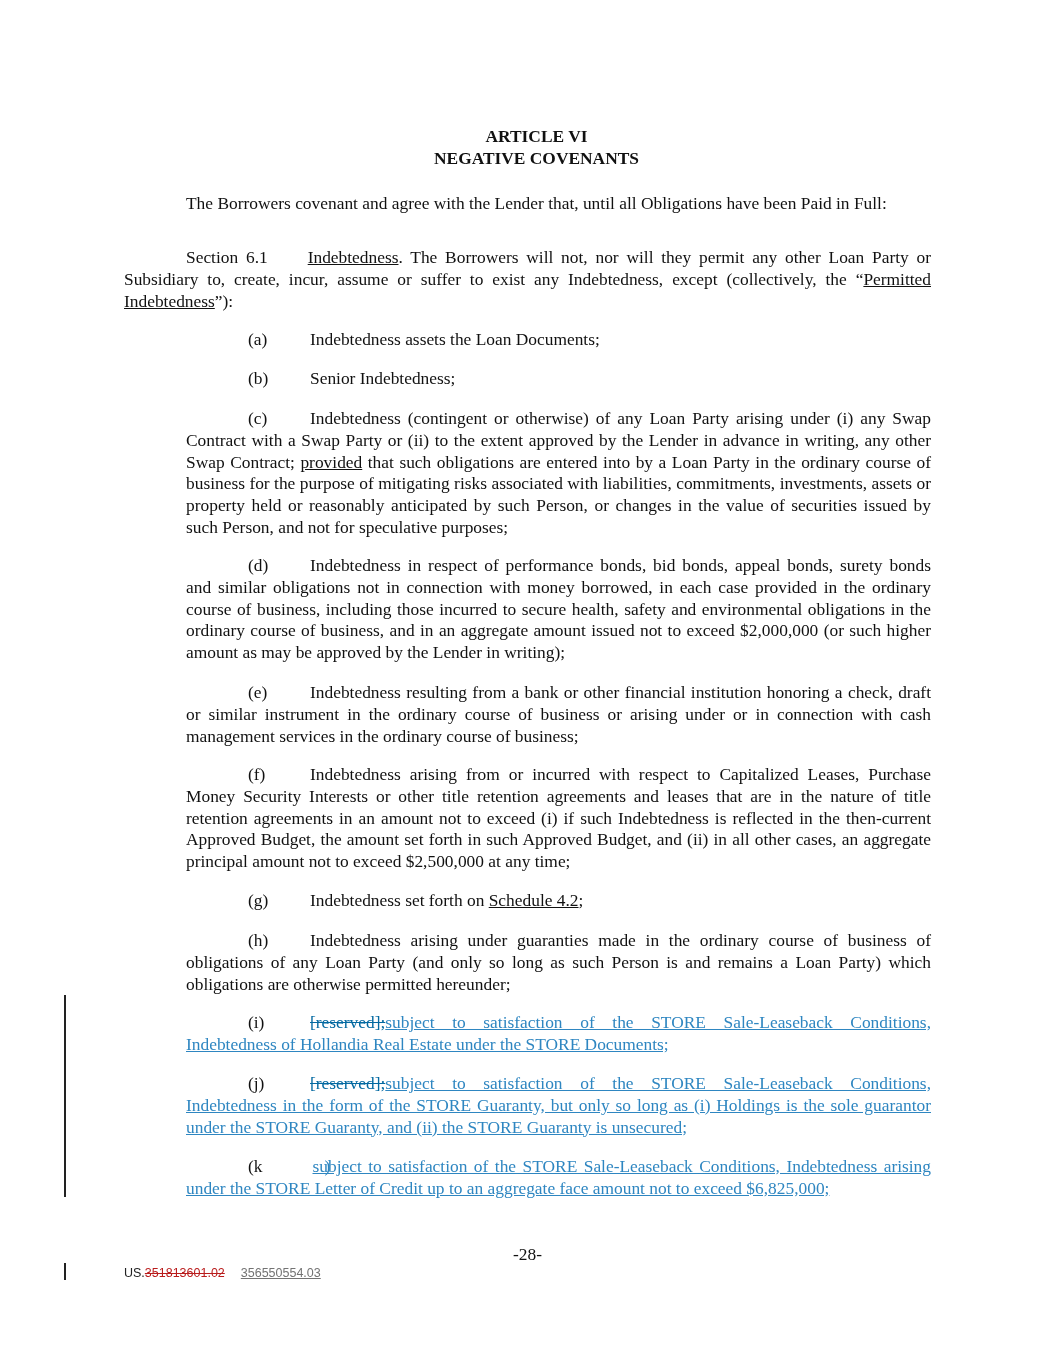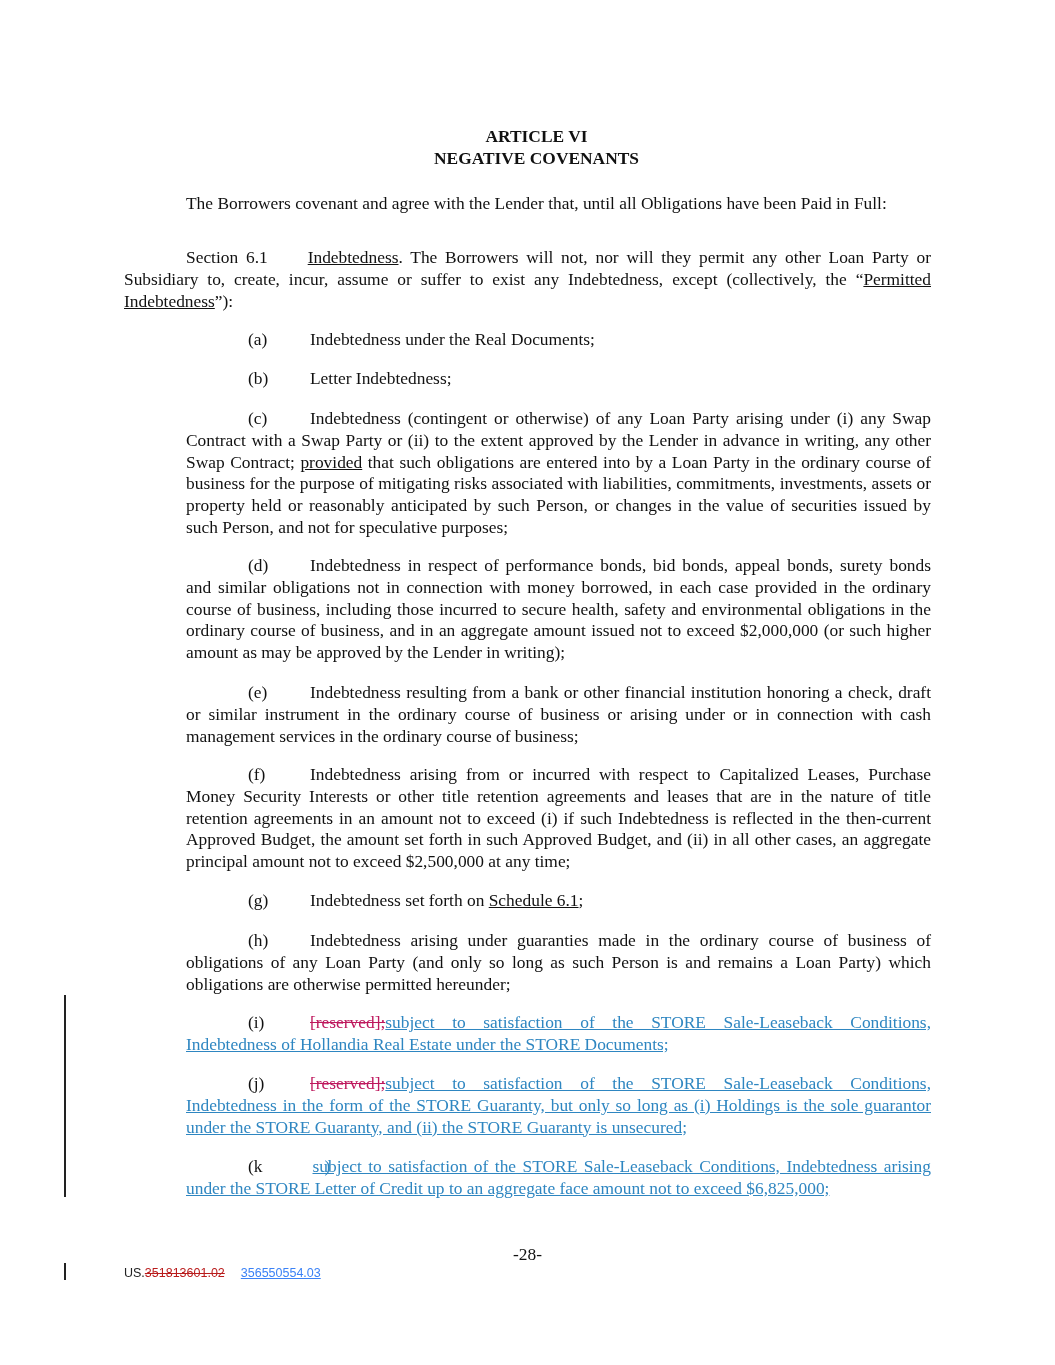--- a/index.html
+++ b/index.html
@@ -10,53 +10,53 @@
   .h1 { top: 125px; }
   .h2 { top: 147px; }
   .para { position: absolute; text-align: justify; line-height: 21.8px; }
   .p-body { left: 124px; width: 807px; }
   .p-item { left: 186px; width: 745px; }
   .p-short { left: 186px; width: 745px; }
   .ind1 { text-indent: 62px; }
   .ind-item { text-indent: 62px; }
   .lbl { display: inline-block; width: 62px; text-indent: 0; }
   .u { text-decoration: underline; }
-  .del { color: #be185d; text-decoration: line-through; }
+  .del { color: #0369a1; text-decoration: line-through; }
   .ins { color: #2e86c1; text-decoration: underline; }
   .changebar { position: absolute; left: 64px; width: 1.5px; background: #222; }
   .pagenum { position: absolute; top: 1244px; left: 0; width: 1055px; text-align: center; font-size: 17.4px; }
   .docid { position: absolute; top: 1266px; left: 124px; font-family: "Liberation Sans", sans-serif; font-size: 12.5px; color: #222; }
   .docid .del { color: #b91c1c; }
-  .docid .ins { color: #3b82f6; padding-left: 16px; }
+  .docid .ins { color: #737373; padding-left: 16px; }
 </style>
 </head>
 <body>
 
 <div class="page">
 
   <div class="heading h1">ARTICLE VI</div>
   <div class="heading h2">NEGATIVE COVENANTS</div>
 
   <div class="para p-body ind1" style="top:185px;margin-top:8px;">The Borrowers covenant and agree with the Lender that, until all Obligations have been Paid in Full:</div>
 
   <div class="para p-body ind1" style="top:247px;"><span>Section 6.1</span><span style="display:inline-block;width:40px;"></span><span class="u">Indebtedness</span><span>.  The Borrowers will not, nor will they permit any other Loan Party or Subsidiary to, create, incur, assume or suffer to exist any Indebtedness, except (collectively, the “</span><span class="u">Permitted Indebtedness</span><span>”):</span></div>
 
-  <div class="para p-short ind-item" style="top:329px;"><span class="lbl">(a)</span><span>Indebtedness under the Real Documents;</span></div>
+  <div class="para p-short ind-item" style="top:329px;"><span class="lbl">(a)</span><span>Indebtedness assets the Loan Documents;</span></div>
 
-  <div class="para p-short ind-item" style="top:368px;"><span class="lbl">(b)</span><span>Letter Indebtedness;</span></div>
+  <div class="para p-short ind-item" style="top:368px;"><span class="lbl">(b)</span><span>Senior Indebtedness;</span></div>
 
   <div class="para p-item ind-item" style="top:408px;"><span class="lbl">(c)</span><span>Indebtedness (contingent or otherwise) of any Loan Party arising under (i) any Swap Contract with a Swap Party or (ii) to the extent approved by the Lender in advance in writing, any other Swap Contract; </span><span class="u">provided</span><span> that such obligations are entered into by a Loan Party in the ordinary course of business for the purpose of mitigating risks associated with liabilities, commitments, investments, assets or property held or reasonably anticipated by such Person, or changes in the value of securities issued by such Person, and not for speculative purposes;</span></div>
 
   <div class="para p-item ind-item" style="top:555px;"><span class="lbl">(d)</span><span>Indebtedness in respect of performance bonds, bid bonds, appeal bonds, surety bonds and similar obligations not in connection with money borrowed, in each case provided in the ordinary course of business, including those incurred to secure health, safety and environmental obligations in the ordinary course of business, and in an aggregate amount issued not to exceed $2,000,000 (or such higher amount as may be approved by the Lender in writing);</span></div>
 
   <div class="para p-item ind-item" style="top:682px;"><span class="lbl">(e)</span><span>Indebtedness resulting from a bank or other financial institution honoring a check, draft or similar instrument in the ordinary course of business or arising under or in connection with cash management services in the ordinary course of business;</span></div>
 
   <div class="para p-item ind-item" style="top:764px;"><span class="lbl">(f)</span><span>Indebtedness arising from or incurred with respect to Capitalized Leases, Purchase Money Security Interests or other title retention agreements and leases that are in the nature of title retention agreements in an amount not to exceed (i) if such Indebtedness is reflected in the then-current Approved Budget, the amount set forth in such Approved Budget, and (ii) in all other cases, an aggregate principal amount not to exceed $2,500,000 at any time;</span></div>
 
-  <div class="para p-short ind-item" style="top:890px;"><span class="lbl">(g)</span><span>Indebtedness set forth on </span><span class="u">Schedule 6.1</span><span>;</span></div>
+  <div class="para p-short ind-item" style="top:890px;"><span class="lbl">(g)</span><span>Indebtedness set forth on </span><span class="u">Schedule 4.2</span><span>;</span></div>
 
   <div class="para p-item ind-item" style="top:930px;"><span class="lbl">(h)</span><span>Indebtedness arising under guaranties made in the ordinary course of business of obligations of any Loan Party (and only so long as such Person is and remains a Loan Party) which obligations are otherwise permitted hereunder;</span></div>
 
   <div class="changebar" style="top:995px;height:202px;"></div>
 
   <div class="para p-item ind-item" style="top:1012px;"><span class="lbl">(i)</span><span class="del">[reserved];</span><span class="ins">subject to satisfaction of the STORE Sale-Leaseback Conditions, Indebtedness of Hollandia Real Estate under the STORE Documents;</span></div>
 
   <div class="para p-item ind-item" style="top:1073px;"><span class="lbl">(j)</span><span class="del">[reserved];</span><span class="ins">subject to satisfaction of the STORE Sale-Leaseback Conditions, Indebtedness in the form of the STORE Guaranty, but only so long as (i) Holdings is the sole guarantor under the STORE Guaranty, and (ii) the STORE Guaranty is unsecured;</span></div>
 
   <div class="para p-item ind-item" style="top:1156px;"><span>(k</span><span class="ins" style="display:inline-block;width:50px;">)</span><span class="ins">subject to satisfaction of the STORE Sale-Leaseback Conditions, Indebtedness arising under the STORE Letter of Credit up to an aggregate face amount not to exceed $6,825,000;</span></div>

